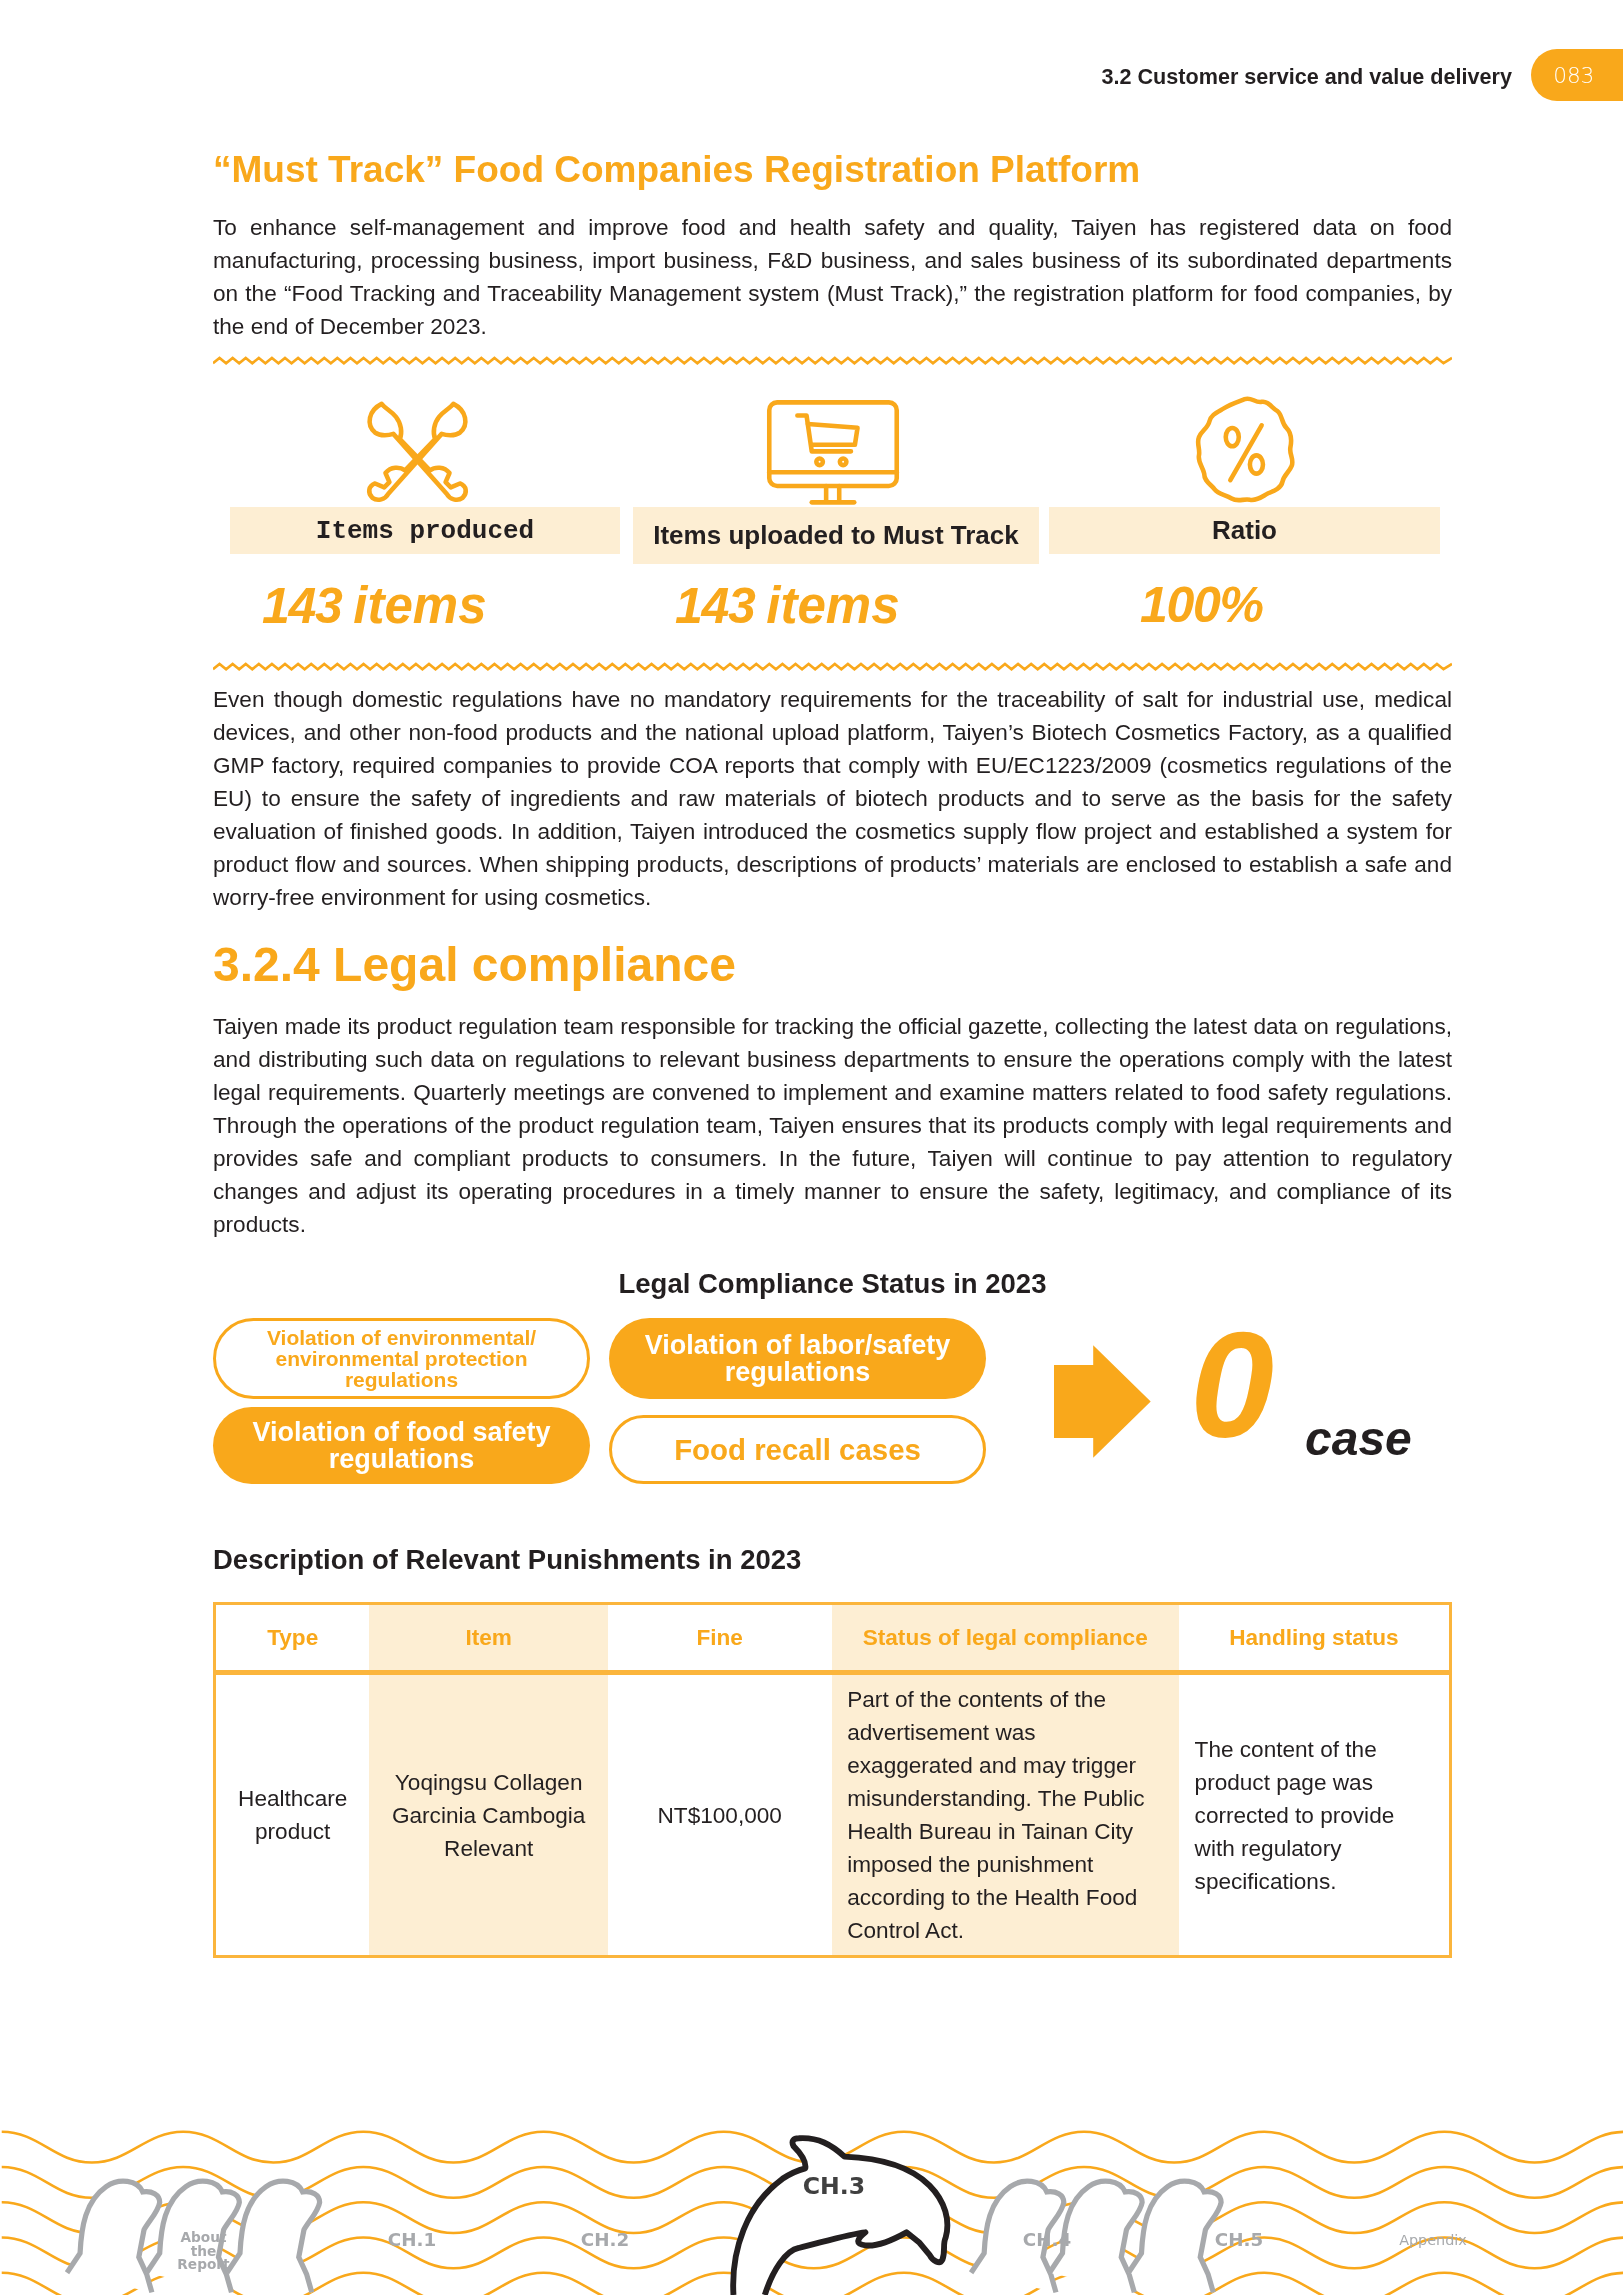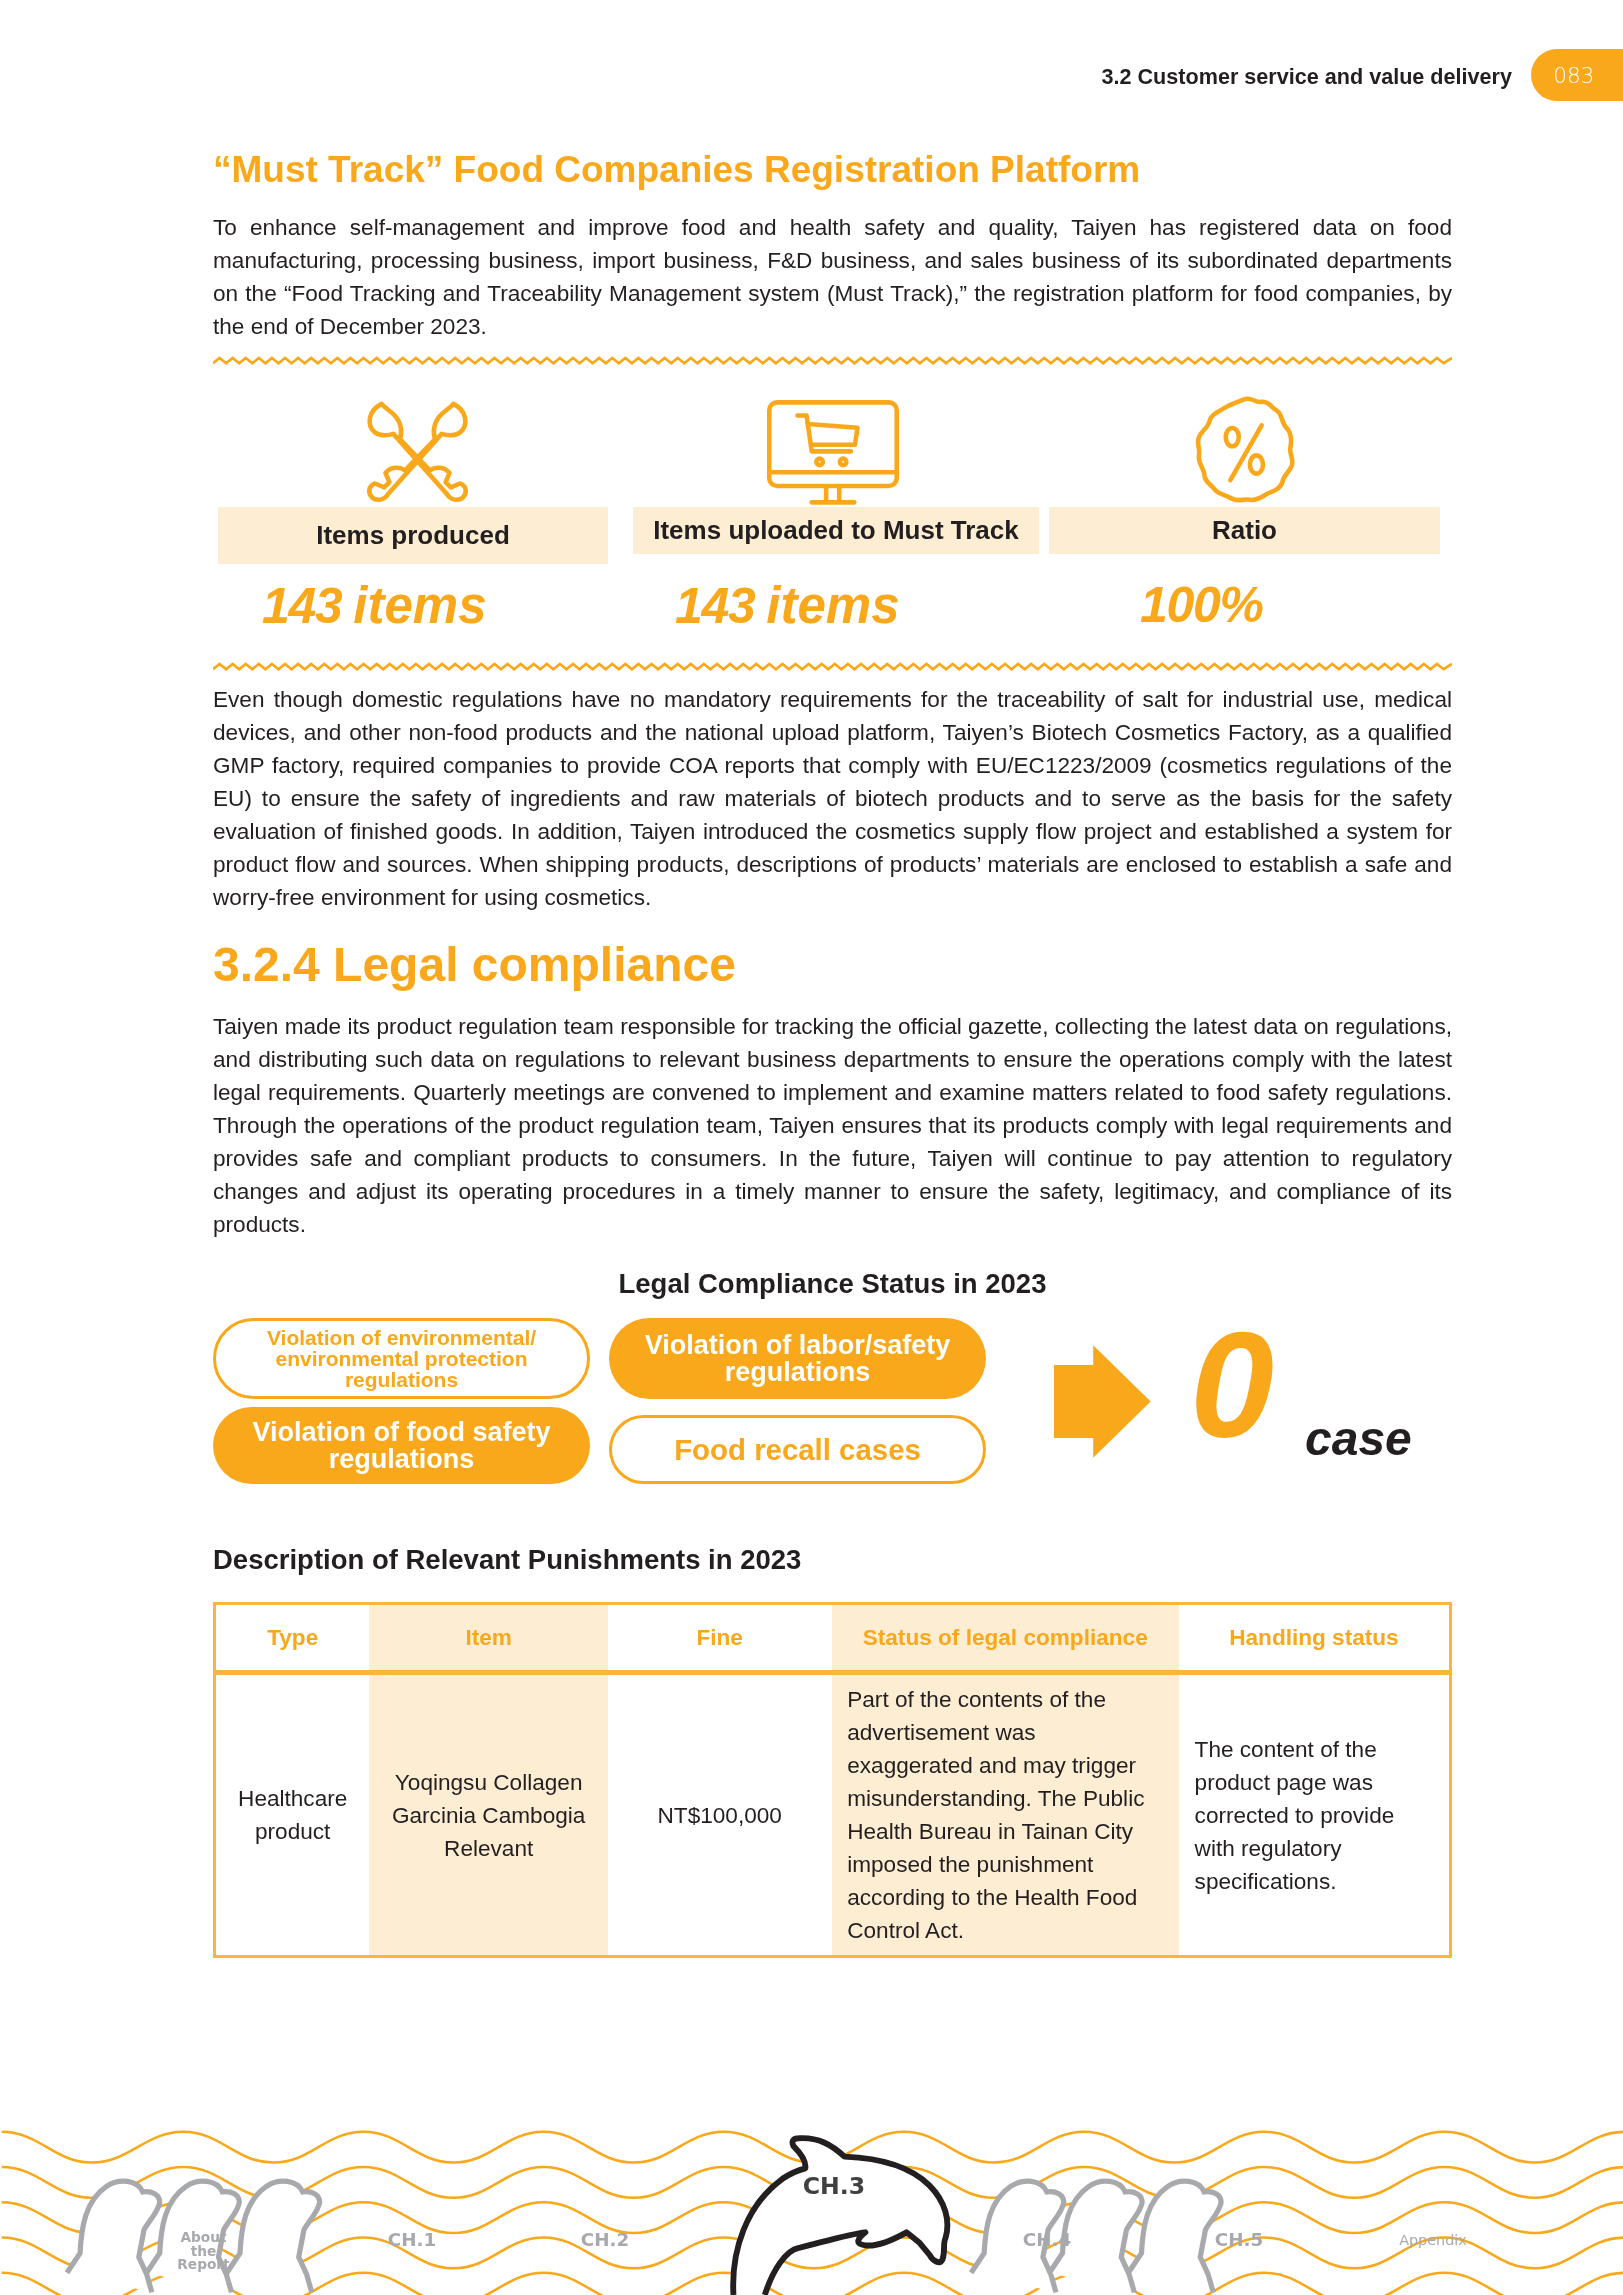--- a/index.html
+++ b/index.html
@@ -71,22 +71,22 @@
 </svg>
 <svg class="stat-icon" style="left:1191px; top:394px; width:108px; height:111px;" viewBox="0 0 165 170">
   <g fill="none" stroke="#f9a81b" stroke-width="7" stroke-linecap="round">
     <path d="M82 8 C92 4 98 14 108 12 C118 10 124 22 132 26 C140 32 138 44 146 52 C154 60 154 72 152 82 C150 92 158 100 154 110 C150 120 142 124 140 134 C138 144 128 148 118 152 C110 156 102 164 90 162 C80 160 72 166 62 160 C52 154 42 154 36 146 C30 138 20 134 20 122 C18 112 10 104 12 94 C14 84 8 76 12 66 C16 56 26 52 28 42 C30 32 40 28 50 22 C60 16 72 12 82 8 Z"></path>
     <ellipse cx="63" cy="66" rx="10" ry="14"></ellipse>
     <ellipse cx="100" cy="108" rx="10" ry="14"></ellipse>
     <line x1="108" y1="48" x2="60" y2="132"></line>
   </g>
 </svg>
 
-<div class="stat-label" style="left:218px; top:507px; width:390px; height:57px;">Items produced</div>
-<div class="stat-label" style="left:633px; top:507px; width:406px; height:47px;">Items uploaded to Must Track</div>
+<div class="stat-label" style="left:230px; top:507px; width:390px; height:47px;font-family:Liberation Mono, monospace;">Items produced</div>
+<div class="stat-label" style="left:633px; top:507px; width:406px; height:57px;">Items uploaded to Must Track</div>
 <div class="stat-label" style="left:1049px; top:507px; width:391px; height:47px;">Ratio</div>
 
 <div class="stat-value" style="left:262px;">
   <span class="num">143</span><span class="unit">items</span>
 </div>
 <div class="stat-value" style="left:675px;">
   <span class="num">143</span><span class="unit">items</span>
 </div>
 <div class="stat-value" style="left:1140px;">
   <span class="num">100%</span>

